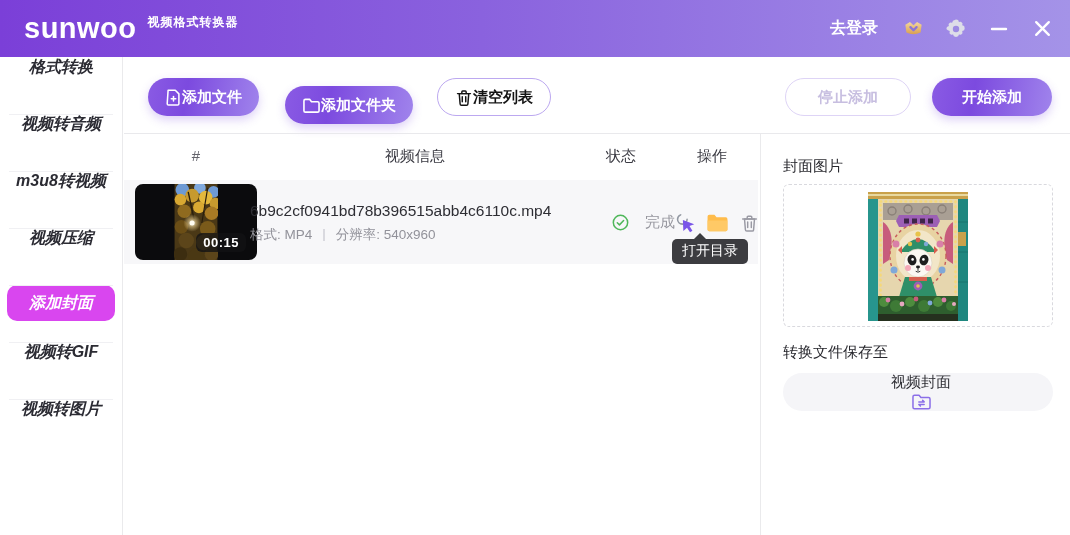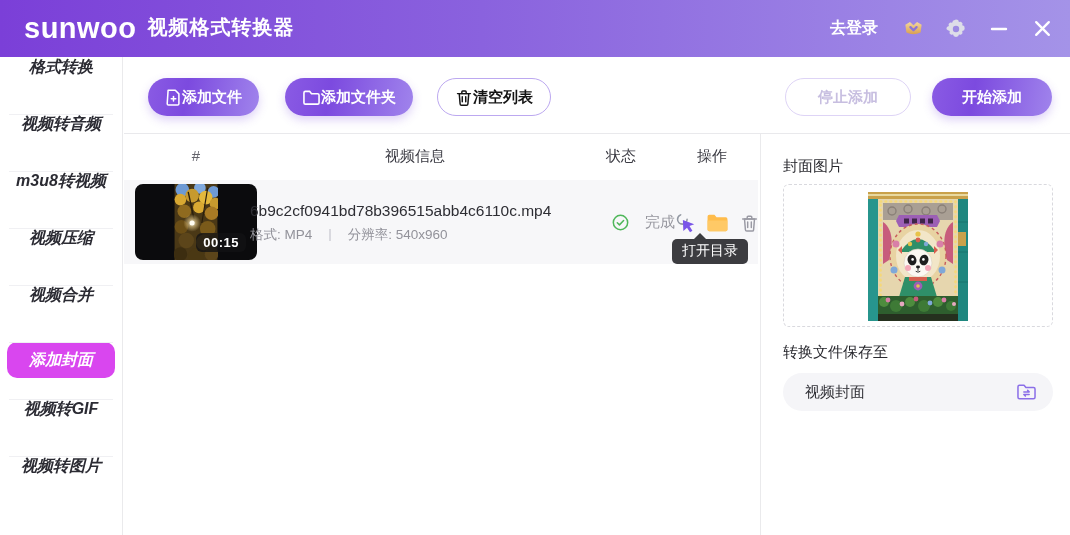--- a/index.html
+++ b/index.html
@@ -6,21 +6,21 @@
   html,body { background:#ffffff; }
   body { font-family:"Liberation Sans","DejaVu Sans",sans-serif; }
   .app { position:relative; width:1070px; height:535px; background:#fff; overflow:hidden; cursor:default; }
 
   
   .topbar { position:absolute; left:0; top:0; width:1070px; height:57px;
     background:linear-gradient(90deg,#7B3FD8 0%,#8A62DE 45%,#A493E8 100%);
     display:flex; align-items:center; justify-content:space-between; padding:0 16px 0 24px; }
   .brand { display:flex; align-items:flex-start; gap:11px; }
   .logo { color:#fff; font-size:29px; font-weight:800; letter-spacing:.5px; line-height:1; }
-  .app-title { color:#fff; font-size:20px; font-weight:700; letter-spacing:1px; }
+  .app-title { color:#fff; font-size:12px; font-weight:700; letter-spacing:1px; }
   .topbar-right { display:flex; align-items:center; gap:19px; }
   .login { color:#fff; font-size:16px; font-weight:600; cursor:pointer; margin-right:4px; }
   .tb-icon { display:flex; align-items:center; justify-content:center; width:24px; height:24px; cursor:pointer; }
 
   
   .sidebar { position:absolute; left:0; top:57px; width:123px; height:478px; background:#fff;
     border-right:1px solid #EAEAEC; }
   .side-item { position:relative; height:57px; display:flex; align-items:flex-start; justify-content:center;
     font-size:16px; font-weight:700; color:#2B2B33; cursor:pointer;font-style:italic; }
   .side-item:not(:first-child)::before { content:""; position:absolute; top:0; left:9px; right:9px; height:1px; background:#F0F0F3; }
@@ -34,58 +34,58 @@
   
   .btn { position:absolute; top:78px; height:38px; border:none; border-radius:19px; display:flex;
     align-items:center; justify-content:center; gap:0; font-family:inherit; font-size:15px; font-weight:700;
     cursor:pointer; padding:0 17px; }
   .btn .bicon { display:flex; align-items:center; }
   .btn-grad { background:linear-gradient(100deg,#8A5BE4 0%,#7C4ADF 35%,#A084EC 100%); color:#fff;
     box-shadow:0 4px 10px rgba(124,74,223,.25); }
   .btn-outline-dark { background:#fff; border:1.5px solid #BCA8F0; color:#141414; }
   .btn-disabled { background:#fff; border:1.5px solid #DED4F6; color:#C7BEE0; cursor:default; }
   #btn-add-file { left:148px; }
-  #btn-add-folder { left:285px; }
+  #btn-add-folder { left:285px;margin-top:8px; }
   #btn-clear { left:437px; }
   #btn-stop { left:785px; width:126px; }
   #btn-start { left:932px; width:120px; }
 
   
   .th { position:absolute; top:147px; font-size:15px; color:#3B3B43; text-align:center; }
   .th-index { left:180px; width:32px; color:#63636B; }
   .th-info  { left:340px; width:150px; }
   .th-status{ left:588px; width:66px; }
   .th-actions{ left:680px; width:64px; }
 
   .file-row { position:absolute; left:124px; top:180px; width:634px; height:84px; background:#F7F7F9; }
   .thumb { position:absolute; left:11px; top:4px; width:122px; height:76px; background:#0B0B0D; border-radius:8px; overflow:hidden; }
   .thumb svg { position:absolute; left:39px; top:0; }
   .duration { position:absolute; right:11px; bottom:8px; background:rgba(18,18,20,.78); color:#fff;
     font-size:13px; font-weight:700; padding:2px 7px; border-radius:6px; letter-spacing:.5px; }
   .fname { position:absolute; left:126px; top:22px; font-size:15.5px; color:#2E2E34; }
-  .fmeta { position:absolute; left:126px; top:46px; font-size:13.5px; color:#92929A; display:flex; gap:16px; }
+  .fmeta { position:absolute; left:126px; top:46px; font-size:13.5px; color:#92929A; display:flex; gap:10px; }
   .fmeta .sep { color:#C4C4CC; }
   .status { position:absolute; left:488px; top:33px; display:flex; align-items:center; gap:16px;
     font-size:15px; color:#97979F; }
   .row-actions { position:absolute; left:550px; top:31px; display:flex; align-items:center; gap:9px; }
   .act-icon { display:flex; align-items:center; justify-content:center; width:23px; height:23px; cursor:pointer; }
   .tooltip { position:absolute; left:548px; top:59px; background:#3C3C40; color:#fff; font-size:14px;
     padding:3px 10px 4px; border-radius:5px; white-space:nowrap; }
   .tooltip::before { content:""; position:absolute; top:-6px; left:22px; border-left:6px solid transparent;
     border-right:6px solid transparent; border-bottom:6px solid #3C3C40; }
 
   
   .panel-label { position:absolute; left:22px; font-size:15px; color:#28282E; }
   .cover-label { top:23px; }
   .save-label { top:209px; }
   .cover-box { position:absolute; left:22px; top:50px; width:270px; height:143px; border:1px dashed #D9D9DE;
     border-radius:6px; background:#fff; display:flex; align-items:flex-start; justify-content:center; }
   .cover-box svg { margin-top:7px; }
   .save-input { position:absolute; left:22px; top:239px; width:270px; height:38px; background:#F5F5F8;
-    border-radius:19px; display:flex; align-items:center; padding:0 16px 0 22px; cursor:text; }
+    border-radius:19px; display:flex; align-items:center; padding:0 16px 0 22px; cursor:text;flex-direction:column; }
   .save-input .path-text { flex:1; font-size:15px; color:#2E2E34; }
   .save-input .browse { display:flex; align-items:center; cursor:pointer; }
 </style>
 </head>
 <body>
 
 <div class="app">
 
   <header class="topbar">
     <div class="brand">
@@ -131,23 +131,20 @@
         <span>格式转换</span>
       </div>
     <div class="side-item">
         <span>视频转音频</span>
       </div>
     <div class="side-item">
         <span>m3u8转视频</span>
       </div>
     <div class="side-item">
         <span>视频压缩</span>
-      </div>
-    <div class="side-item">
-        <span>视频合并</span>
       </div>
     <div class="side-item active">
         <span class="pill">添加封面</span>
       </div>
     <div class="side-item">
         <span>视频转GIF</span>
       </div>
     <div class="side-item">
         <span>视频转图片</span>
       </div>

